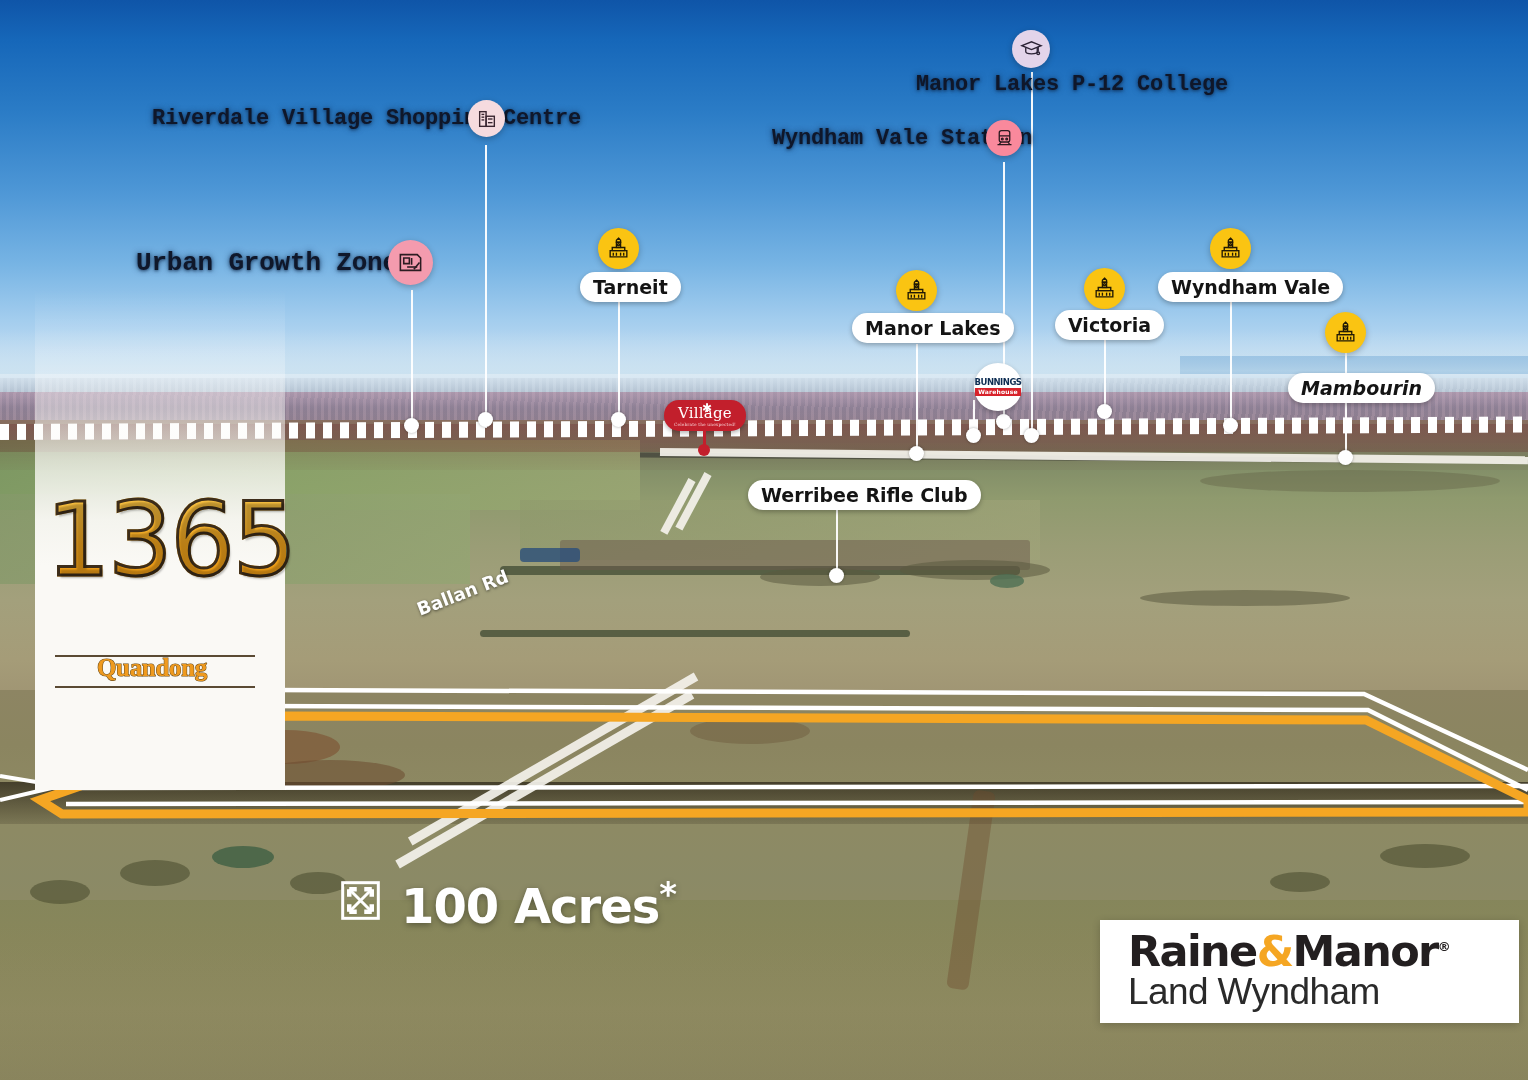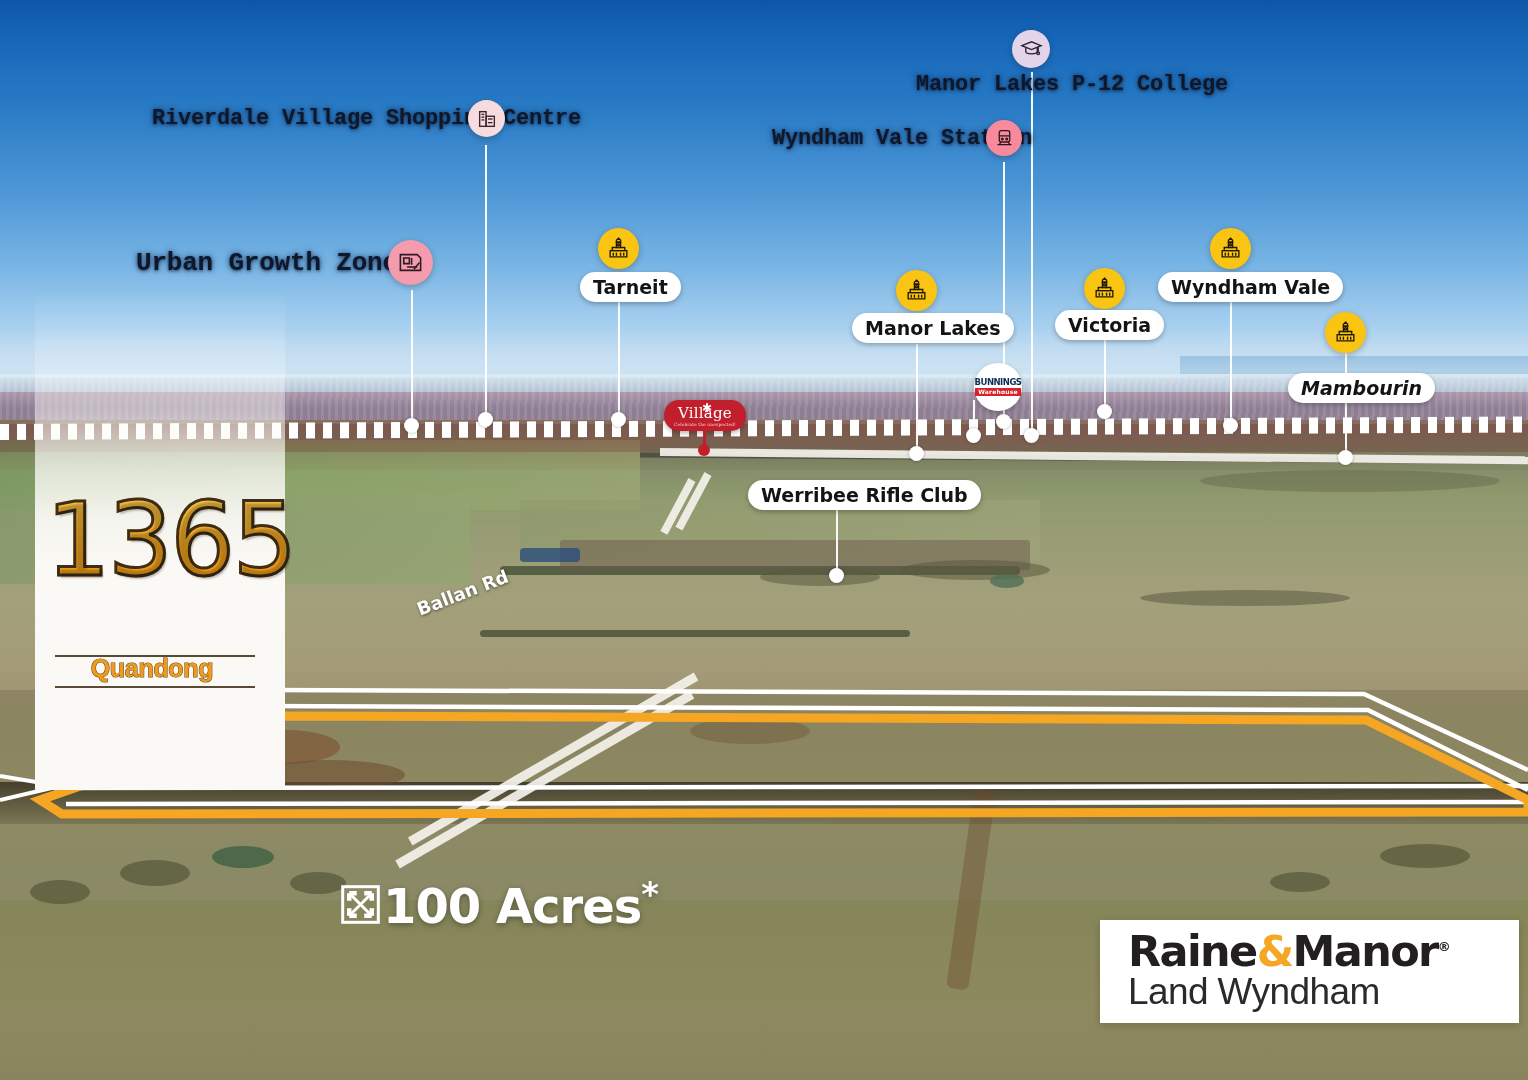--- a/index.html
+++ b/index.html
@@ -125,21 +125,21 @@
     position:absolute; left:47px; top:604px; width:230px;
     text-align:center;
     font-family:"DejaVu Sans", sans-serif;
     font-size:30px; font-weight:bold; color:#3a2c1c; letter-spacing:-.5px;
   }
   .card-rule{position:absolute;left:55px;width:200px;height:1.6px;background:#5a4a33;}
   .card-rule.top{top:655px;}
   .card-rule.bot{top:686px;}
   .card-suburb{
     position:absolute;left:47px;top:654px;width:210px;text-align:center;
-    font-family:Liberation Sans, sans-serif;
+    font-family:Liberation Serif, serif;
     font-size:25px;font-weight:bold;color:#ef9a1e;letter-spacing:-.3px;
     -webkit-text-stroke:1.1px #6b4c1a; paint-order:stroke fill;
   }
 
   
   .leader{position:absolute;width:2px;background:#ffffff;opacity:.95;}
   .leaddot{position:absolute;width:15px;height:15px;border-radius:50%;background:#fff;
     box-shadow:0 0 3px rgba(0,0,0,.35);}
 
   .halo-label{
@@ -182,21 +182,21 @@
     background:#fff;display:flex;align-items:center;justify-content:center;flex-direction:column;
     box-shadow:0 2px 5px rgba(0,0,0,.25);
     margin-left:24px;
   }
   .bun-top{font-family:"DejaVu Sans",sans-serif;font-size:8.5px;font-weight:bold;color:#0d2d52;
     letter-spacing:-.5px;line-height:1;}
   .bun-bot{background:#d7222a;color:#fff;font-family:"DejaVu Sans",sans-serif;font-size:6px;
     font-weight:bold;letter-spacing:.2px;padding:1px 3px;margin-top:1px;line-height:1;}
 
   
-  .acre-wrap{position:absolute;left:338px;top:878px;display:flex;align-items:center;}
+  .acre-wrap{position:absolute;left:338px;top:878px;display:flex;align-items:flex-start;gap:18px;}
   .acre-text{
     font-family:"DejaVu Sans", sans-serif;font-size:48px;font-weight:bold;color:#fff;
     letter-spacing:-1px;text-shadow:0 2px 6px rgba(0,0,0,.35);
   }
   .acre-star{font-size:34px;vertical-align:super;line-height:0;}
 
   
   .logobox{
     position:absolute;left:1100px;top:920px;width:419px;height:103px;background:#fff;
     display:flex;flex-direction:column;justify-content:center;padding-left:28px;

